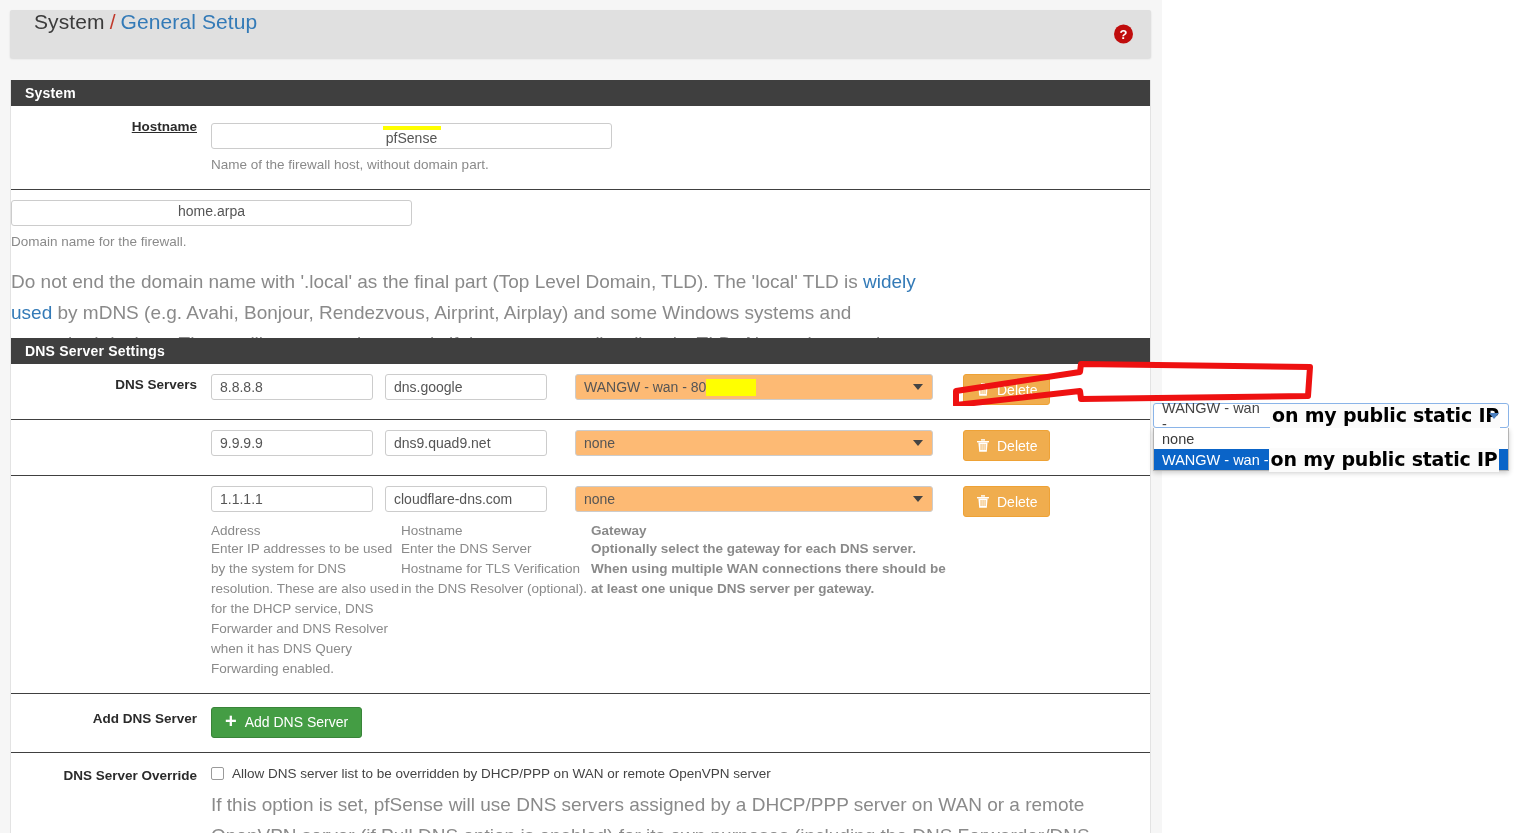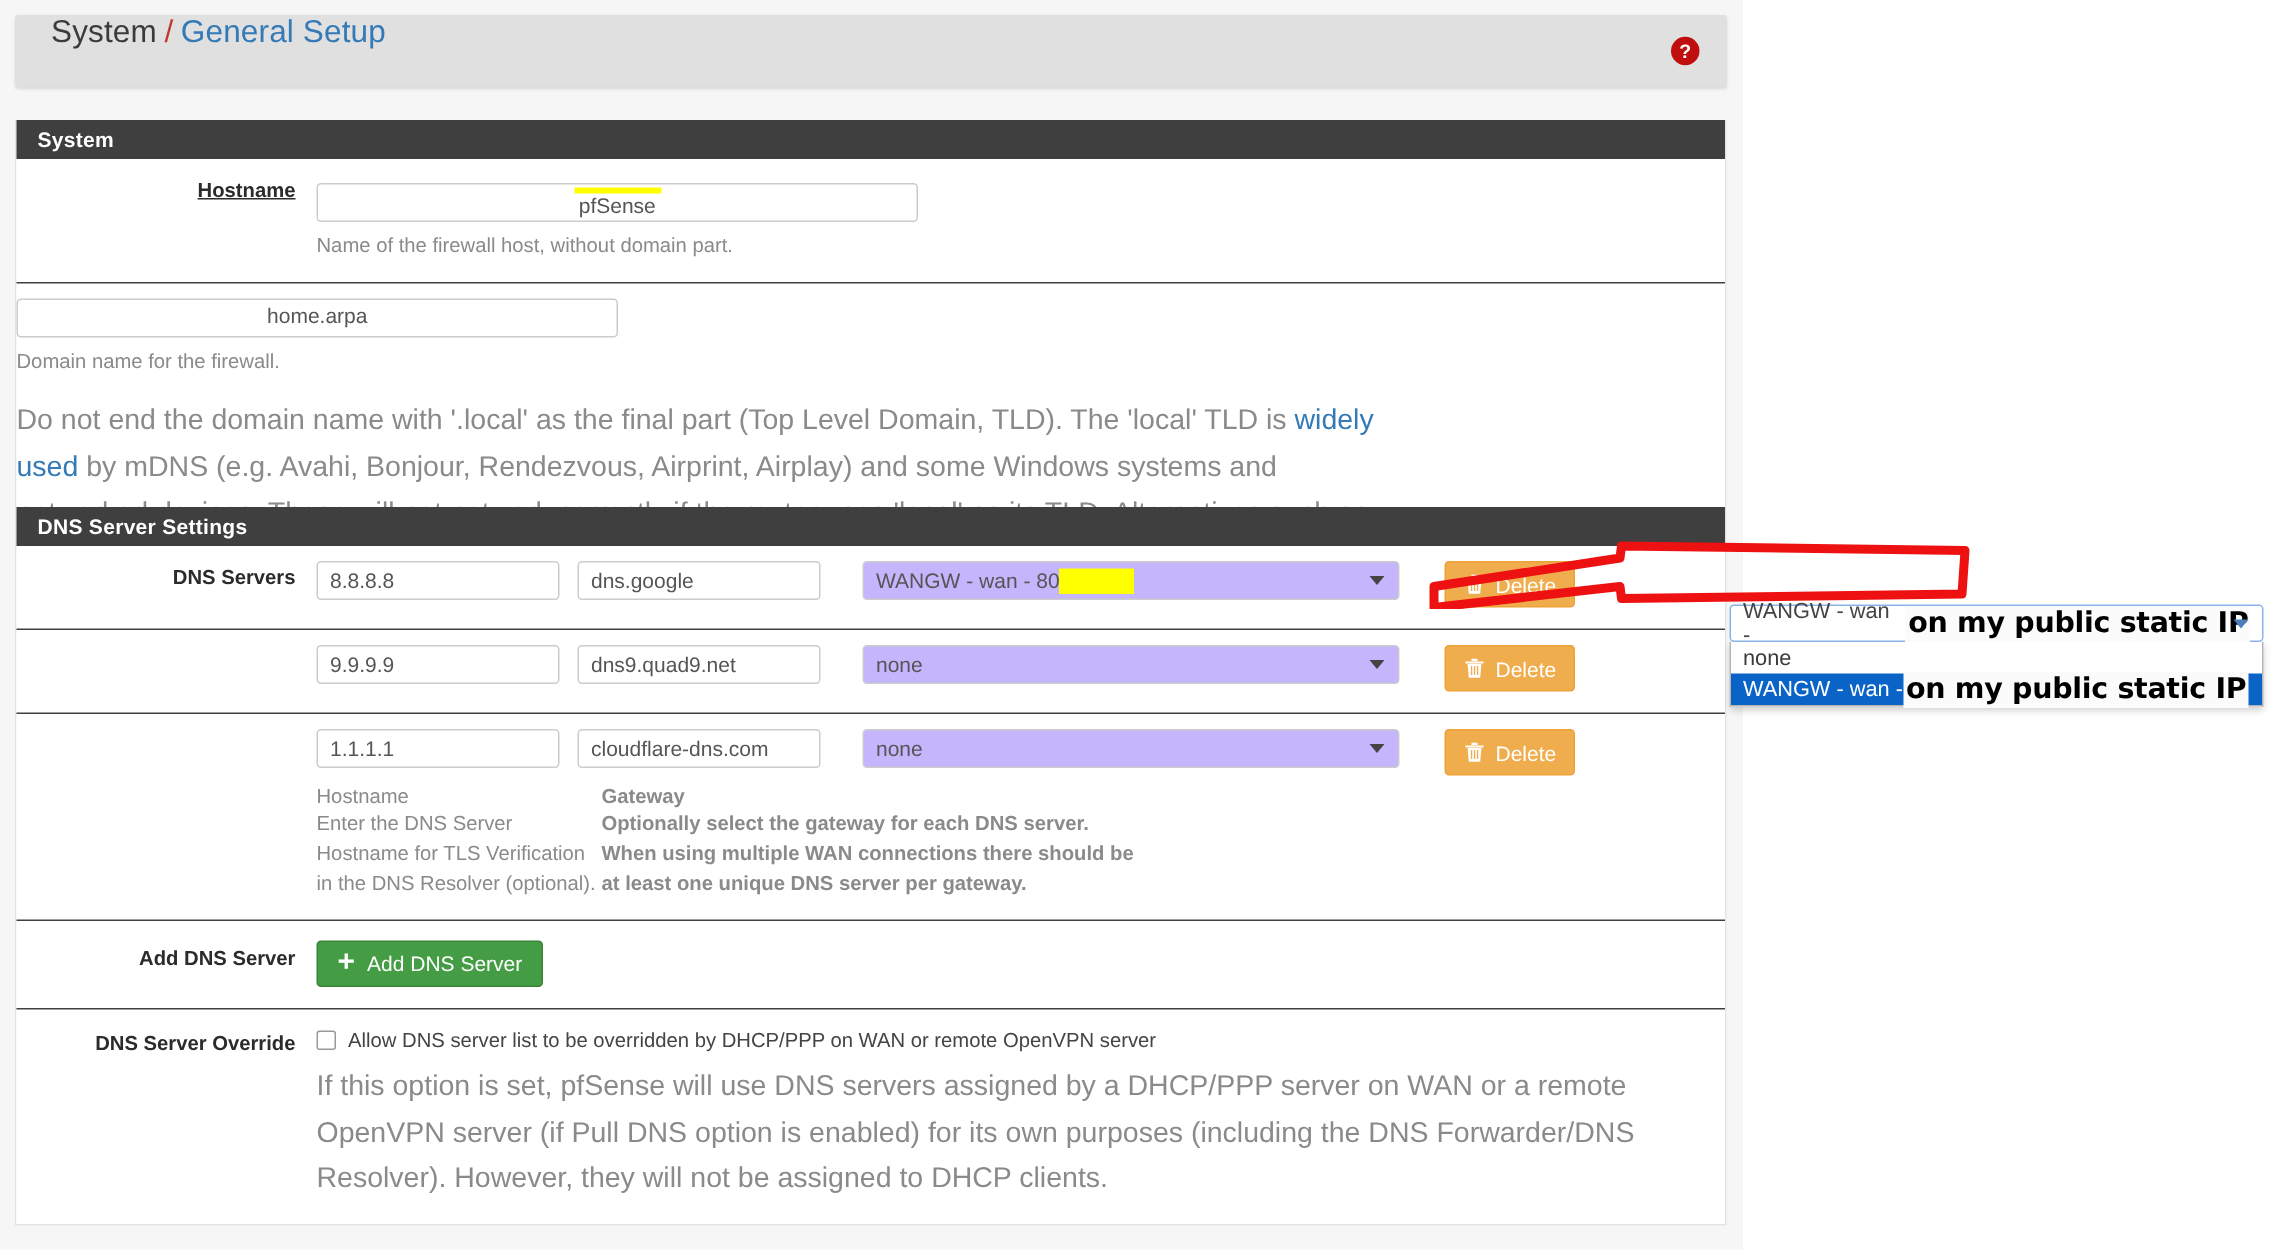--- a/index.html
+++ b/index.html
@@ -75,21 +75,21 @@
   
   .dns-row { display: flex; align-items: flex-start; }
   .cell-addr { width: 162px; flex: 0 0 162px; margin-right: 12px; }
   .cell-host { width: 162px; flex: 0 0 162px; margin-right: 28px; }
   .cell-gw   { width: 358px; flex: 0 0 358px; margin-right: 30px; }
   .cell-del  { width: 120px; flex: 0 0 120px; }
 
   .inp-full { width: 100%; }
   .sel {
     width: 100%; height: 26px; border: 1px solid #cccccc; border-radius: 3px;
-    background: #c4b5fd; font-size: 14px; color: #555;
+    background: #fdba74; font-size: 14px; color: #555;
     padding: 2px 8px; display: flex; align-items: center;
     position: relative; cursor: pointer;
   }
   .sel .caret {
     position: absolute; right: 9px; top: 50%; transform: translateY(-50%);
     width: 0; height: 0; border-left: 5px solid transparent;
     border-right: 5px solid transparent; border-top: 6px solid #444;
   }
   .btn-del {
     background: #f0ad4e; border: 1px solid #eea236; border-radius: 3px;
@@ -305,20 +305,24 @@
                     <path d="M5 1.2h4v1.4H5z" fill="#fff"></path>
                     <path d="M2.4 4.6h9.2l-.8 9.2H3.2z" fill="#fff"></path>
                     <path d="M4.6 6h.9v6h-.9zM6.6 6h.9v6h-.9zM8.6 6h.9v6h-.9z" fill="#f0ad4e"></path>
                   </svg>
                 <span>Delete</span>
               </div>
             </div>
           </div>
 
           <div class="col-help">
+            <div class="ch1">
+              <div class="ch-title">Address</div>
+              <div class="ch-body">Enter IP addresses to be used by the system for DNS resolution. These are also used for the DHCP service, DNS Forwarder and DNS Resolver when it has DNS Query Forwarding enabled.</div>
+            </div>
             <div class="ch2">
               <div class="ch-title">Hostname</div>
               <div class="ch-body">Enter the DNS Server Hostname for TLS Verification in the DNS Resolver (optional).</div>
             </div>
             <div class="ch3">
               <div class="ch-title">Gateway</div>
               <div class="ch-body">Optionally select the gateway for each DNS server. When using multiple WAN connections there should be at least one unique DNS server per gateway.</div>
             </div>
           </div>
         </div>

